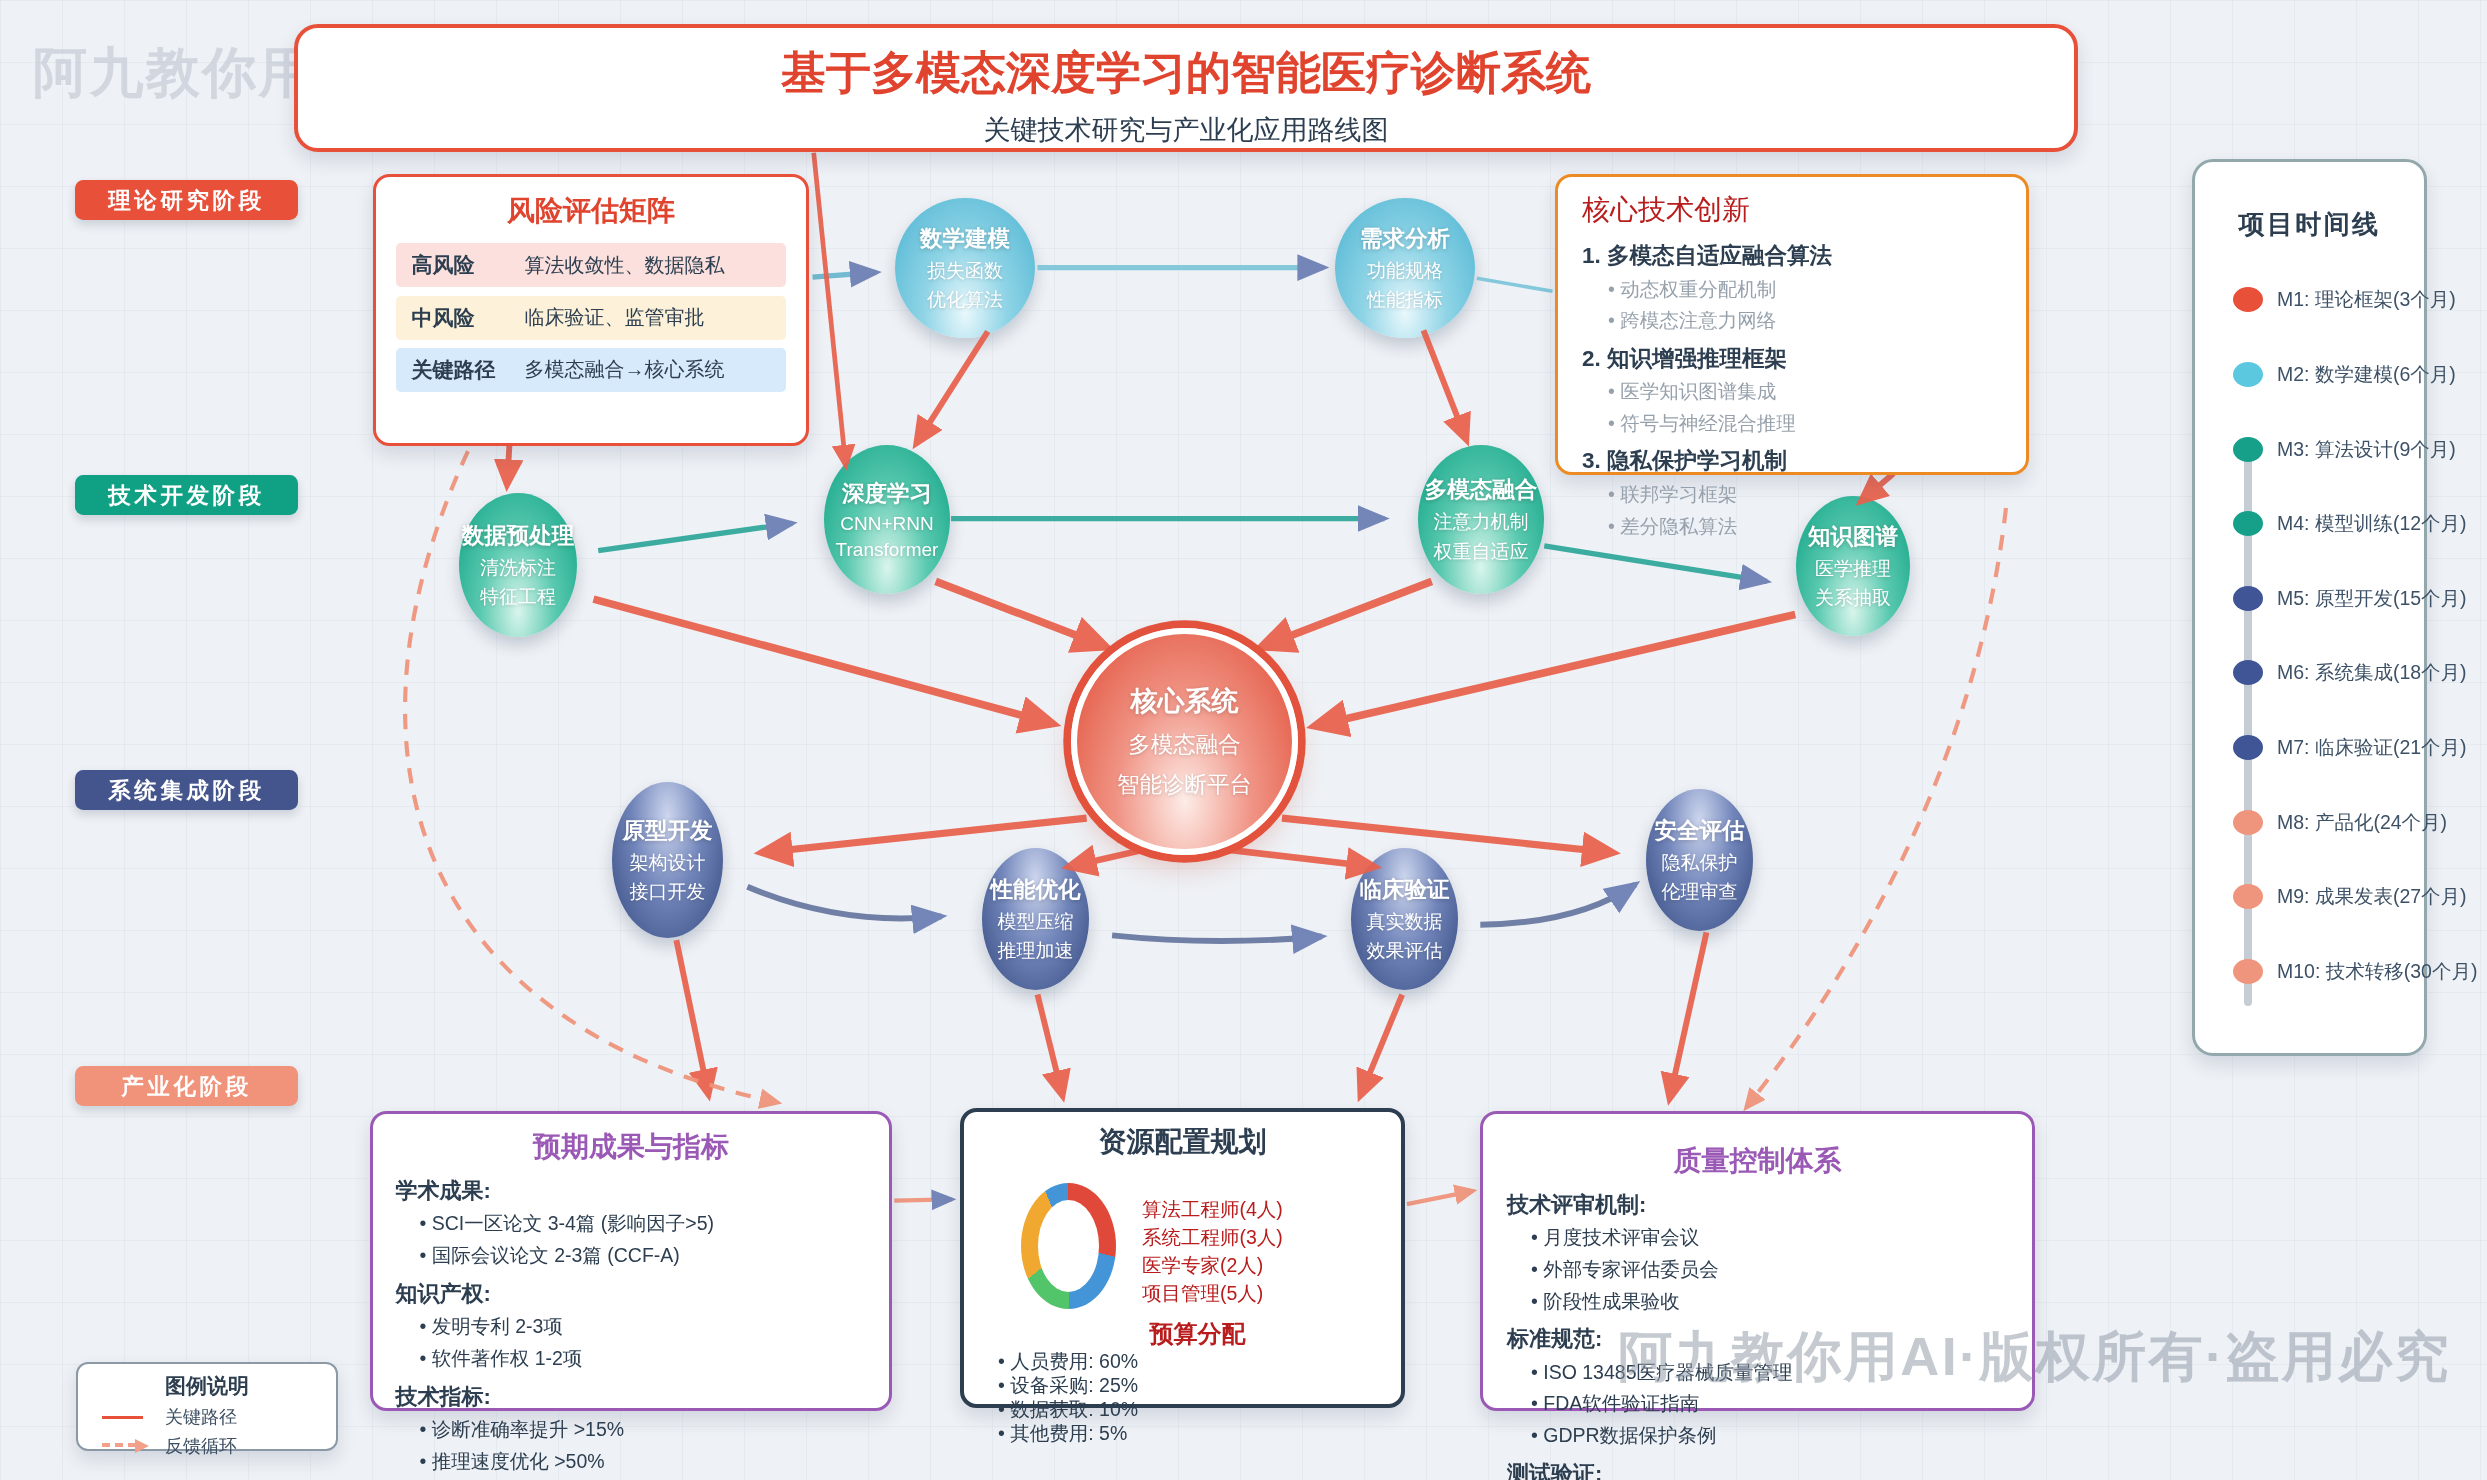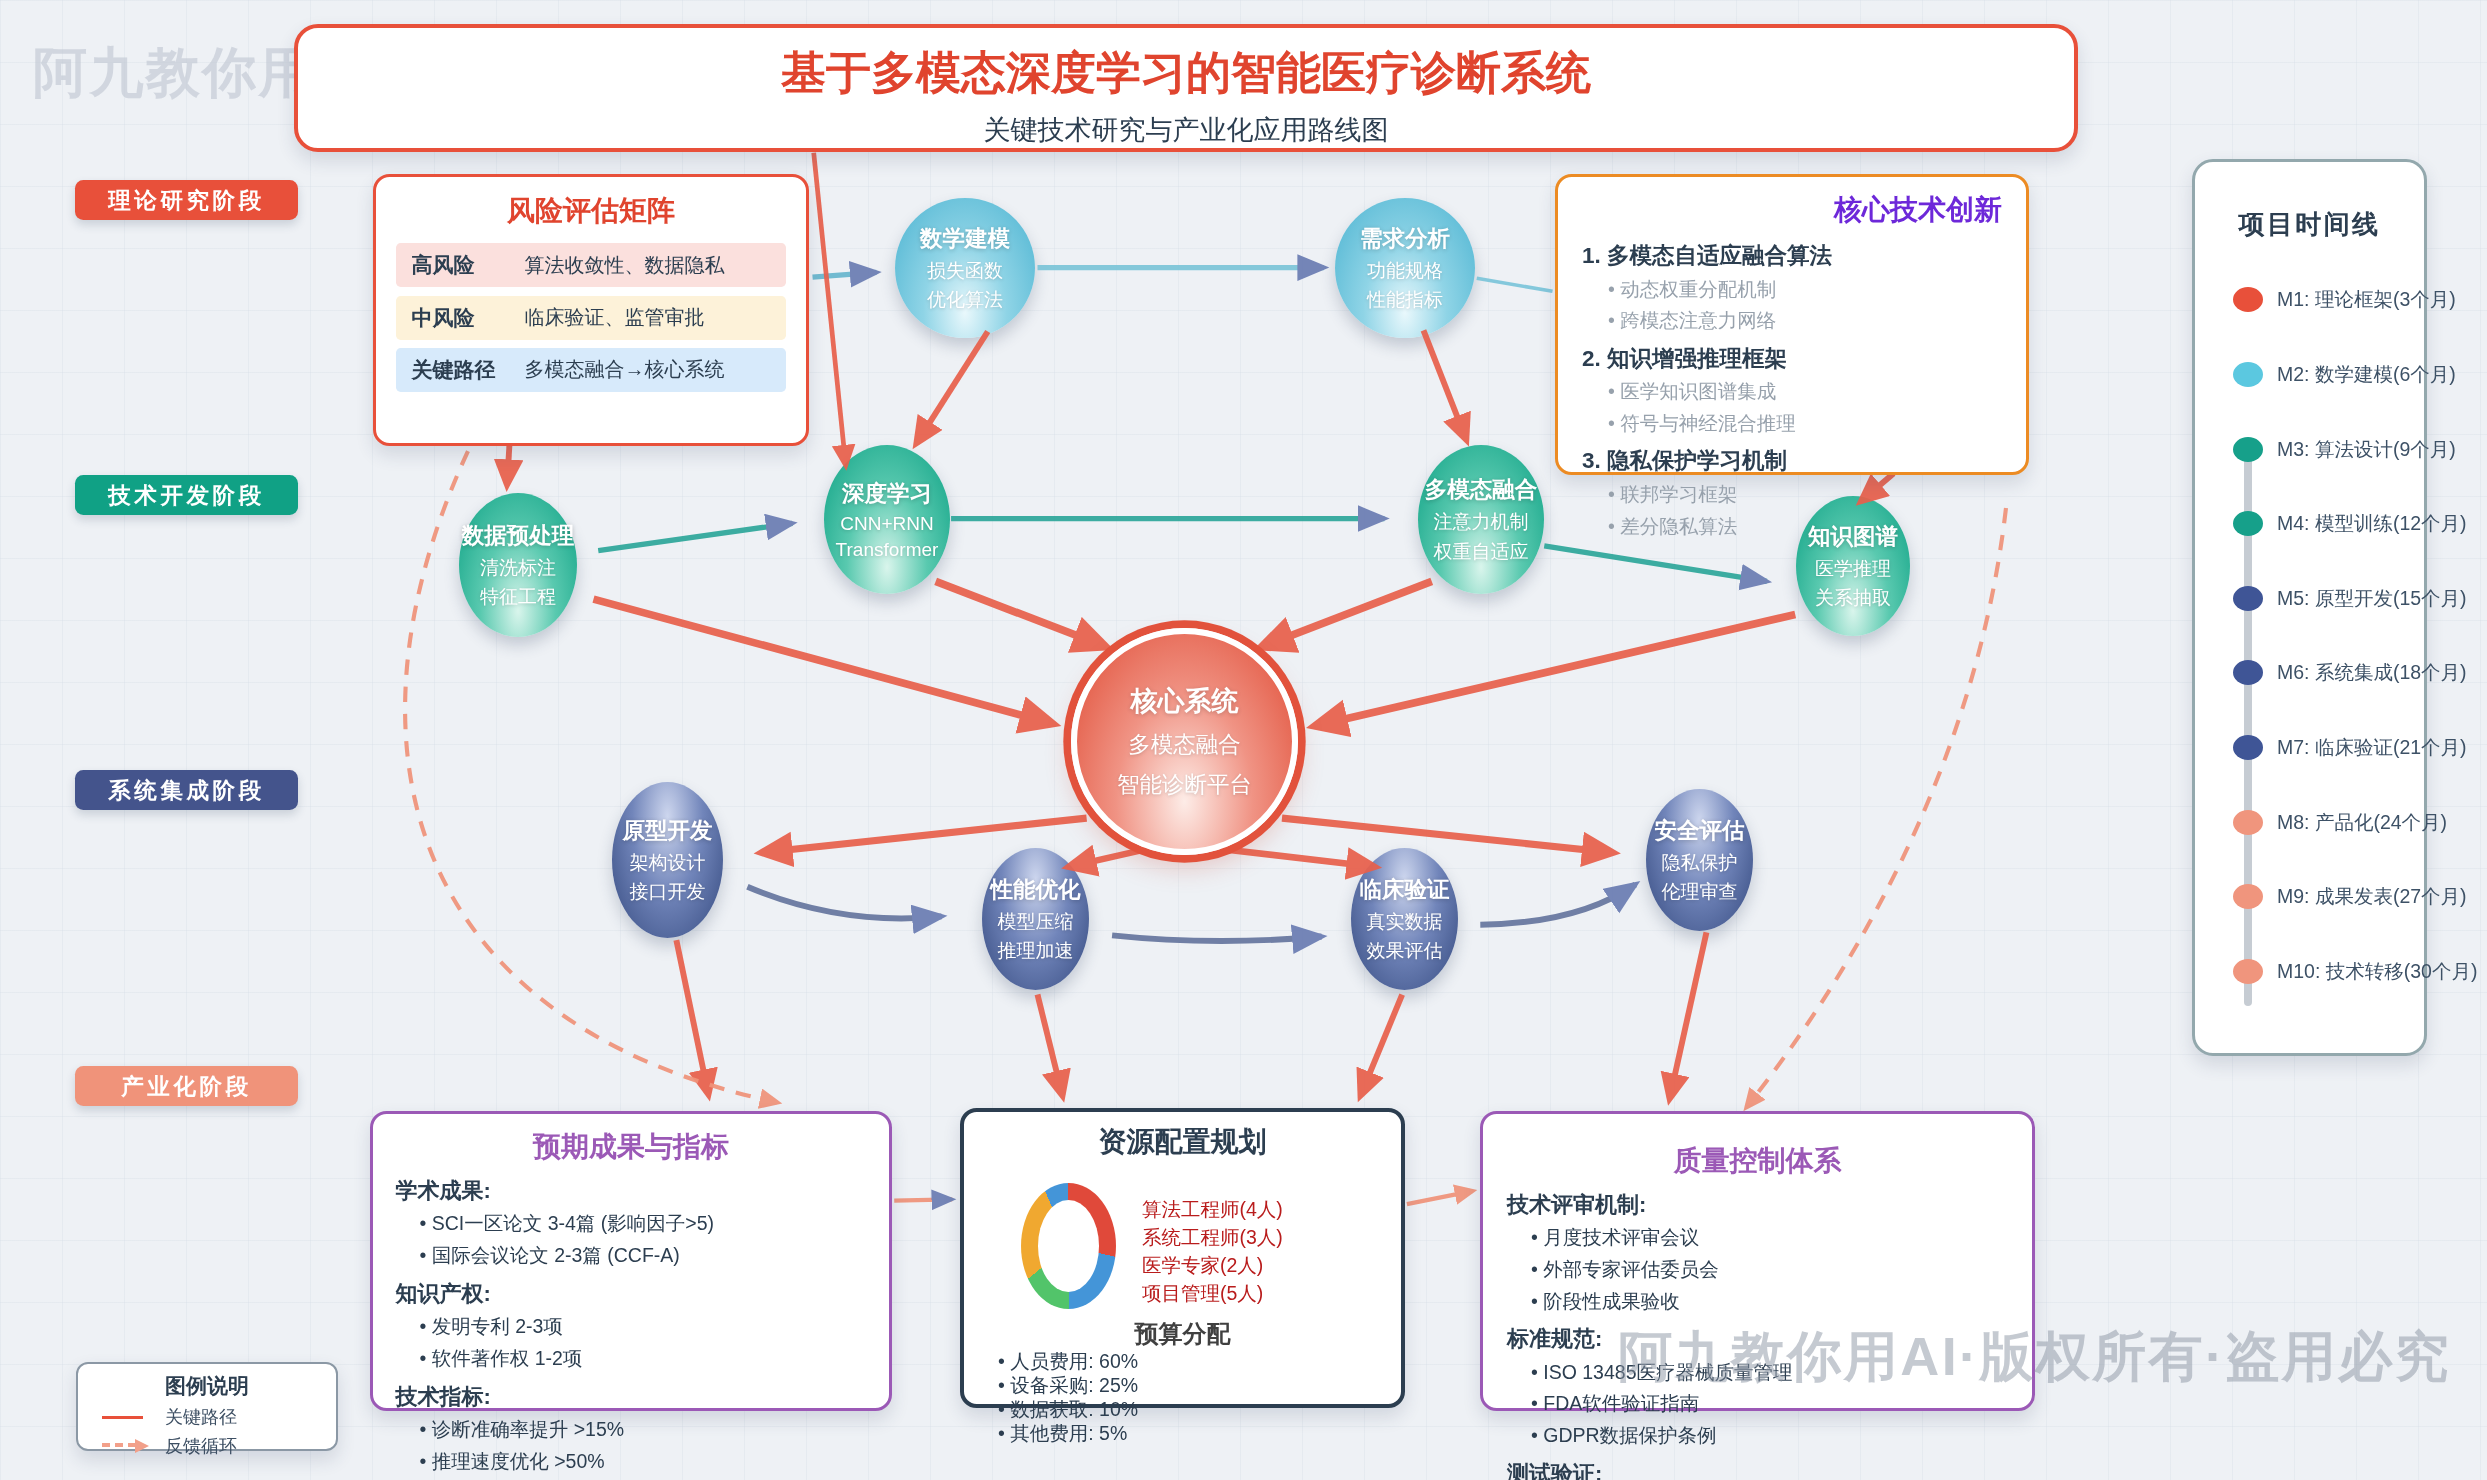--- a/index.html
+++ b/index.html
@@ -23,42 +23,42 @@
     display:flex;align-items:center;justify-content:center;color:#fff;font-size:22.5px;font-weight:bold;
     letter-spacing:3.6px;box-shadow:0 4.7px 9.5px rgba(40,60,90,0.18);}
   
   #risk{left:373px;top:174px;width:436px;height:272px;border:3.6px solid #e8503a;border-radius:16.6px;padding:10.7px 20px;}
   #risk .bt{font-size:28px;font-weight:bold;color:#e0442e;text-align:center;margin:4.7px 0 13px 0;}
   .risk-row{display:flex;align-items:center;height:44px;border-radius:4.7px;margin-bottom:8.3px;padding:0 15.4px;}
   .risk-label{width:113px;font-size:21px;font-weight:bold;color:#2c3e50;}
   .risk-value{font-size:20px;color:#2c3e50;}
   
   #tech{left:1555px;top:174px;width:474px;height:301px;border:3.6px solid #ec8b23;border-radius:16.6px;padding:9.5px 24px;}
-  #tech .bt{font-size:28px;font-weight:bold;color:#6d28d9;text-align:right;margin:4.7px 0 10.7px 0;}
+  #tech .bt{font-size:28px;font-weight:normal;color:#b91c1c;text-align:left;margin:4.7px 0 10.7px 0;}
   .tech-item-title{font-size:22.5px;font-weight:bold;color:#2c3e50;margin-top:8.3px;}
   .tech-bullet{font-size:19.5px;color:#97a1ac;margin:4.7px 0 0 26px;}
   
   #timeline{left:2192px;top:159px;width:235px;height:897px;border:3px solid #93a8ad;border-radius:21px;}
   #timeline .bt{font-size:26px;font-weight:bold;color:#2c3e50;text-align:center;margin-top:45px;letter-spacing:2.4px;}
   #tl-rail{position:absolute;left:49px;top:289px;width:8.3px;height:555px;background:#c6ccd3;border-radius:4.1px;}
   .tl-row{position:absolute;left:0;width:100%;height:26px;display:flex;align-items:center;}
   .tl-dot{position:absolute;left:38px;width:30px;height:25px;border-radius:50%;}
   .tl-label{position:absolute;left:82px;font-size:19.5px;color:#3d5166;white-space:nowrap;}
   
   #outcomes{left:370px;top:1111px;width:522px;height:300px;border:3.6px solid #9b59b6;border-radius:16.6px;padding:8.3px 22.5px;}
   #outcomes .bt,#quality .bt{font-size:28px;font-weight:bold;color:#9b59b6;text-align:center;margin:6px 0 8.3px 0;}
   .sec-head{font-size:22px;font-weight:bold;color:#2c3e50;margin-top:9.5px;}
   .sec-bullet{font-size:19.5px;color:#2c3e50;margin:4.7px 0 0 24px;}
   #resources{left:960px;top:1108px;width:445px;height:300px;border:4.7px solid #2c3e50;border-radius:16.6px;}
   #resources .bt{font-size:28px;font-weight:bold;color:#2c3e50;text-align:center;margin:10.7px 0 0 0;}
   #donut{position:absolute;left:57px;top:71px;width:95px;height:126px;border-radius:50%;}
   #donut-hole{position:absolute;left:16.6px;top:16.6px;right:16.6px;bottom:16.6px;border-radius:50%;background:#fff;}
   .res-legend{position:absolute;left:178px;top:83px;}
   .res-legend div{font-size:19.5px;color:#b91c1c;line-height:28px;}
-  #budget-title{position:absolute;left:0;width:100%;top:206px;text-align:center;font-size:24px;font-weight:bold;color:#404040;}
+  #budget-title{position:absolute;left:15px;width:100%;top:206px;text-align:center;font-size:24px;font-weight:bold;color:#b91c1c;}
   #budget-list{position:absolute;left:34px;top:237px;}
   #budget-list div{font-size:19.5px;color:#2c3e50;line-height:24px;}
   #quality{left:1480px;top:1111px;width:555px;height:300px;border:3.6px solid #9b59b6;border-radius:16.6px;padding:22px 24px;}
   
   #legendbox{left:76px;top:1362px;width:262px;height:89px;border:2.4px solid #8b98a5;border-radius:12px;}
   #legendbox .bt{font-size:21px;font-weight:bold;color:#2c3e50;text-align:center;margin-top:8.3px;}
   .lg-row{display:flex;align-items:center;margin:4.7px 0 0 24px;}
   .lg-icon{width:51px;margin-right:12px;position:relative;height:14px;}
   .lg-solid{position:absolute;top:6px;left:0;width:41px;border-top:3px solid #e8503a;}
   .lg-dash{position:absolute;top:4.7px;left:0;width:34px;border-top:4.7px dashed #f2a08a;}

